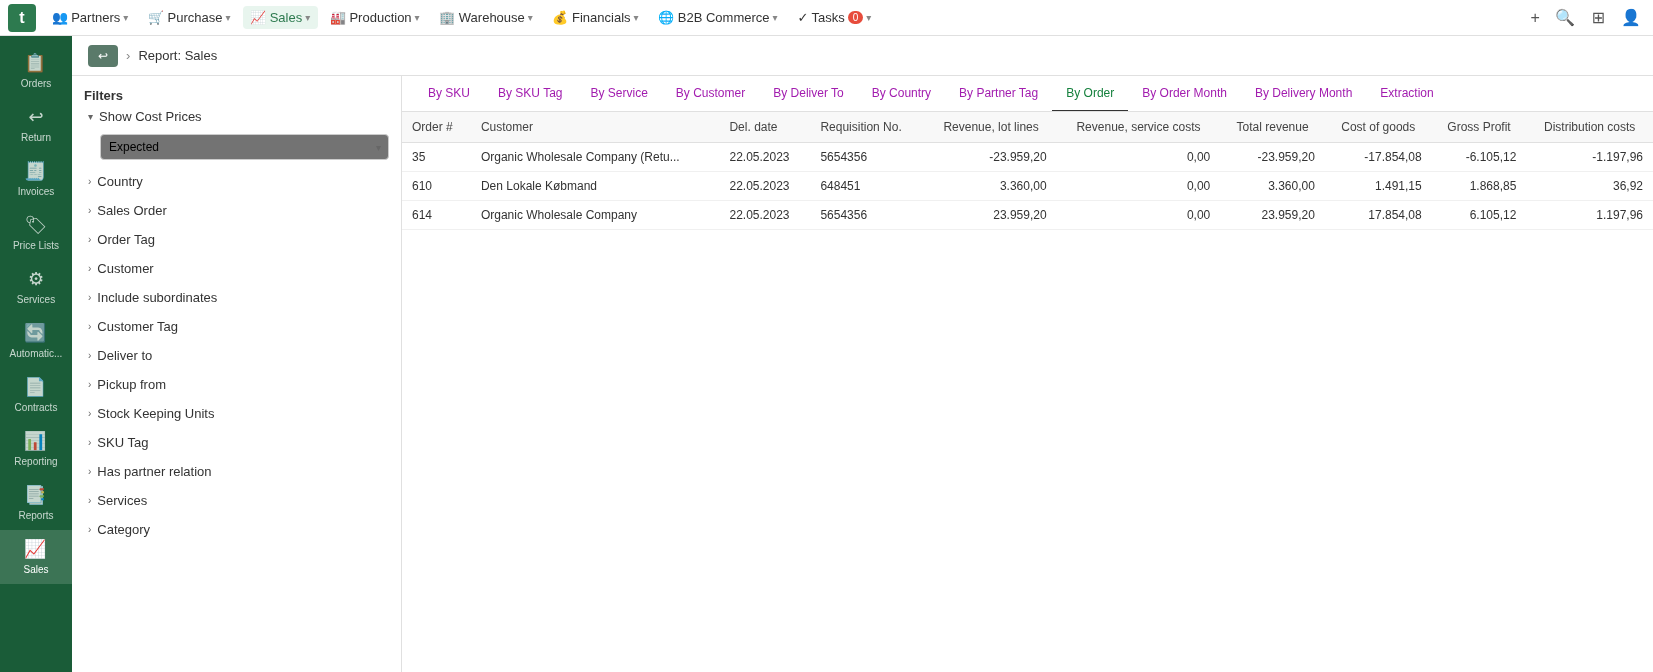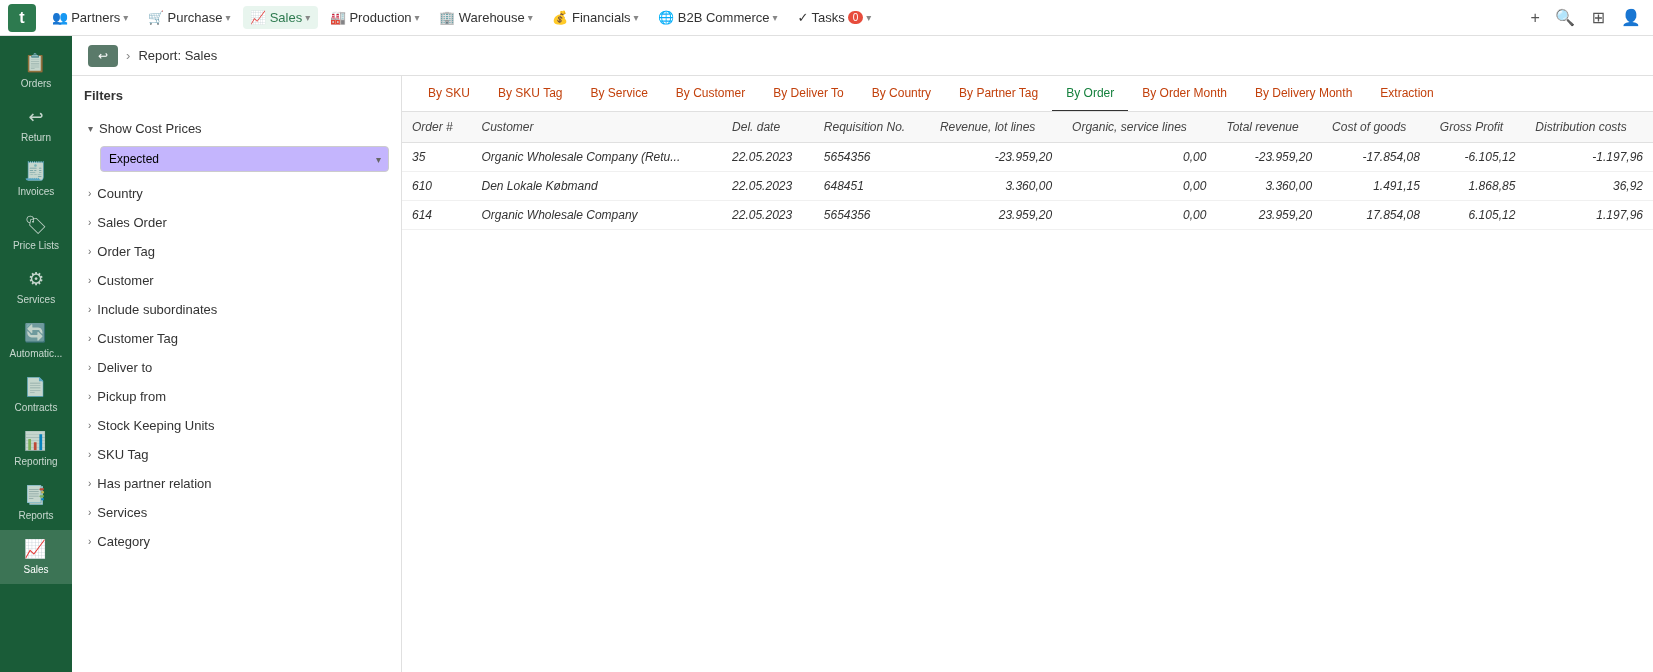--- a/index.html
+++ b/index.html
@@ -108,21 +108,21 @@
     }
 
     
     .filter-panel {
       width: 330px;
       border-right: 1px solid #e0e0e0;
       overflow-y: auto;
       padding: 12px;
       flex-shrink: 0;
     }
-    .filter-title { font-weight: 600; margin-bottom: 12px; color: #333; font-size: 13px; }
+    .filter-title { font-weight: 600; color: #333; font-size: 13px; }
     .filter-section {
       margin-bottom: 2px;
     }
     .filter-header {
       display: flex; align-items: center; gap: 6px;
       padding: 6px 4px;
       cursor: pointer;
       border-radius: 4px;
       color: #333;
       font-size: 13px;
@@ -130,21 +130,21 @@
     .filter-chevron { font-size: 10px; color: #666; }
     .filter-select-wrapper {
       position: relative;
       margin: 4px 0 8px 16px;
     }
     .filter-select {
       width: 100%;
       padding: 5px 28px 5px 8px;
       border: 1px solid #ccc;
       border-radius: 4px;
-      background: #c4b5fd;
+      background: #737373;
       appearance: none;
       font-size: 12px;
       cursor: pointer;
     }
     .filter-select-arrow {
       position: absolute; right: 8px; top: 50%; transform: translateY(-50%);
       color: #666; pointer-events: none; font-size: 10px;
     }
 
     
@@ -160,49 +160,48 @@
       display: flex;
       border-bottom: 1px solid #e0e0e0;
       padding: 0 12px;
       overflow-x: auto;
       flex-shrink: 0;
     }
     .tab {
       padding: 10px 14px;
       cursor: pointer;
       white-space: nowrap;
-      color: #c2410c;
+      color: #a21caf;
       font-size: 12px;
       border-bottom: 2px solid transparent;
       margin-bottom: -1px;
     }
     .tab.active {
       color: #15803d;
       border-bottom: 2px solid #333;
       font-weight: 500;
     }
 
     
     .table-wrapper {
       flex: 1;
       overflow: auto;
     }
     table {
       width: 100%;
       border-collapse: collapse;
       font-size: 12px;
-      font-style: italic;
     }
     thead tr {
       background: #f8f8f8;
       border-bottom: 1px solid #e0e0e0;
     }
     th {
       padding: 8px 10px;
-      text-align: left;
+      text-align: center;
       font-weight: 500;
       color: #444;
       white-space: nowrap;
       border-bottom: 1px solid #e0e0e0;
       font-size: 12px;
     }
     th:first-child, th:nth-child(2), th:nth-child(3), th:nth-child(4) {
       text-align: left;
     }
     td {
@@ -457,21 +456,21 @@
 
         <div class="table-wrapper">
           <table>
             <thead>
               <tr>
                 <th>Order #</th>
                 <th>Customer</th>
                 <th>Del. date</th>
                 <th>Requisition No.</th>
                 <th>Revenue, lot lines</th>
-                <th>Organic, service lines</th>
+                <th>Revenue, service costs</th>
                 <th>Total revenue</th>
                 <th>Cost of goods</th>
                 <th>Gross Profit</th>
                 <th>Distribution costs</th>
               </tr>
             </thead>
             <tbody id="table-body">
                 <tr>
     <td>35</td>
     <td>Organic Wholesale Company (Retu...</td>

